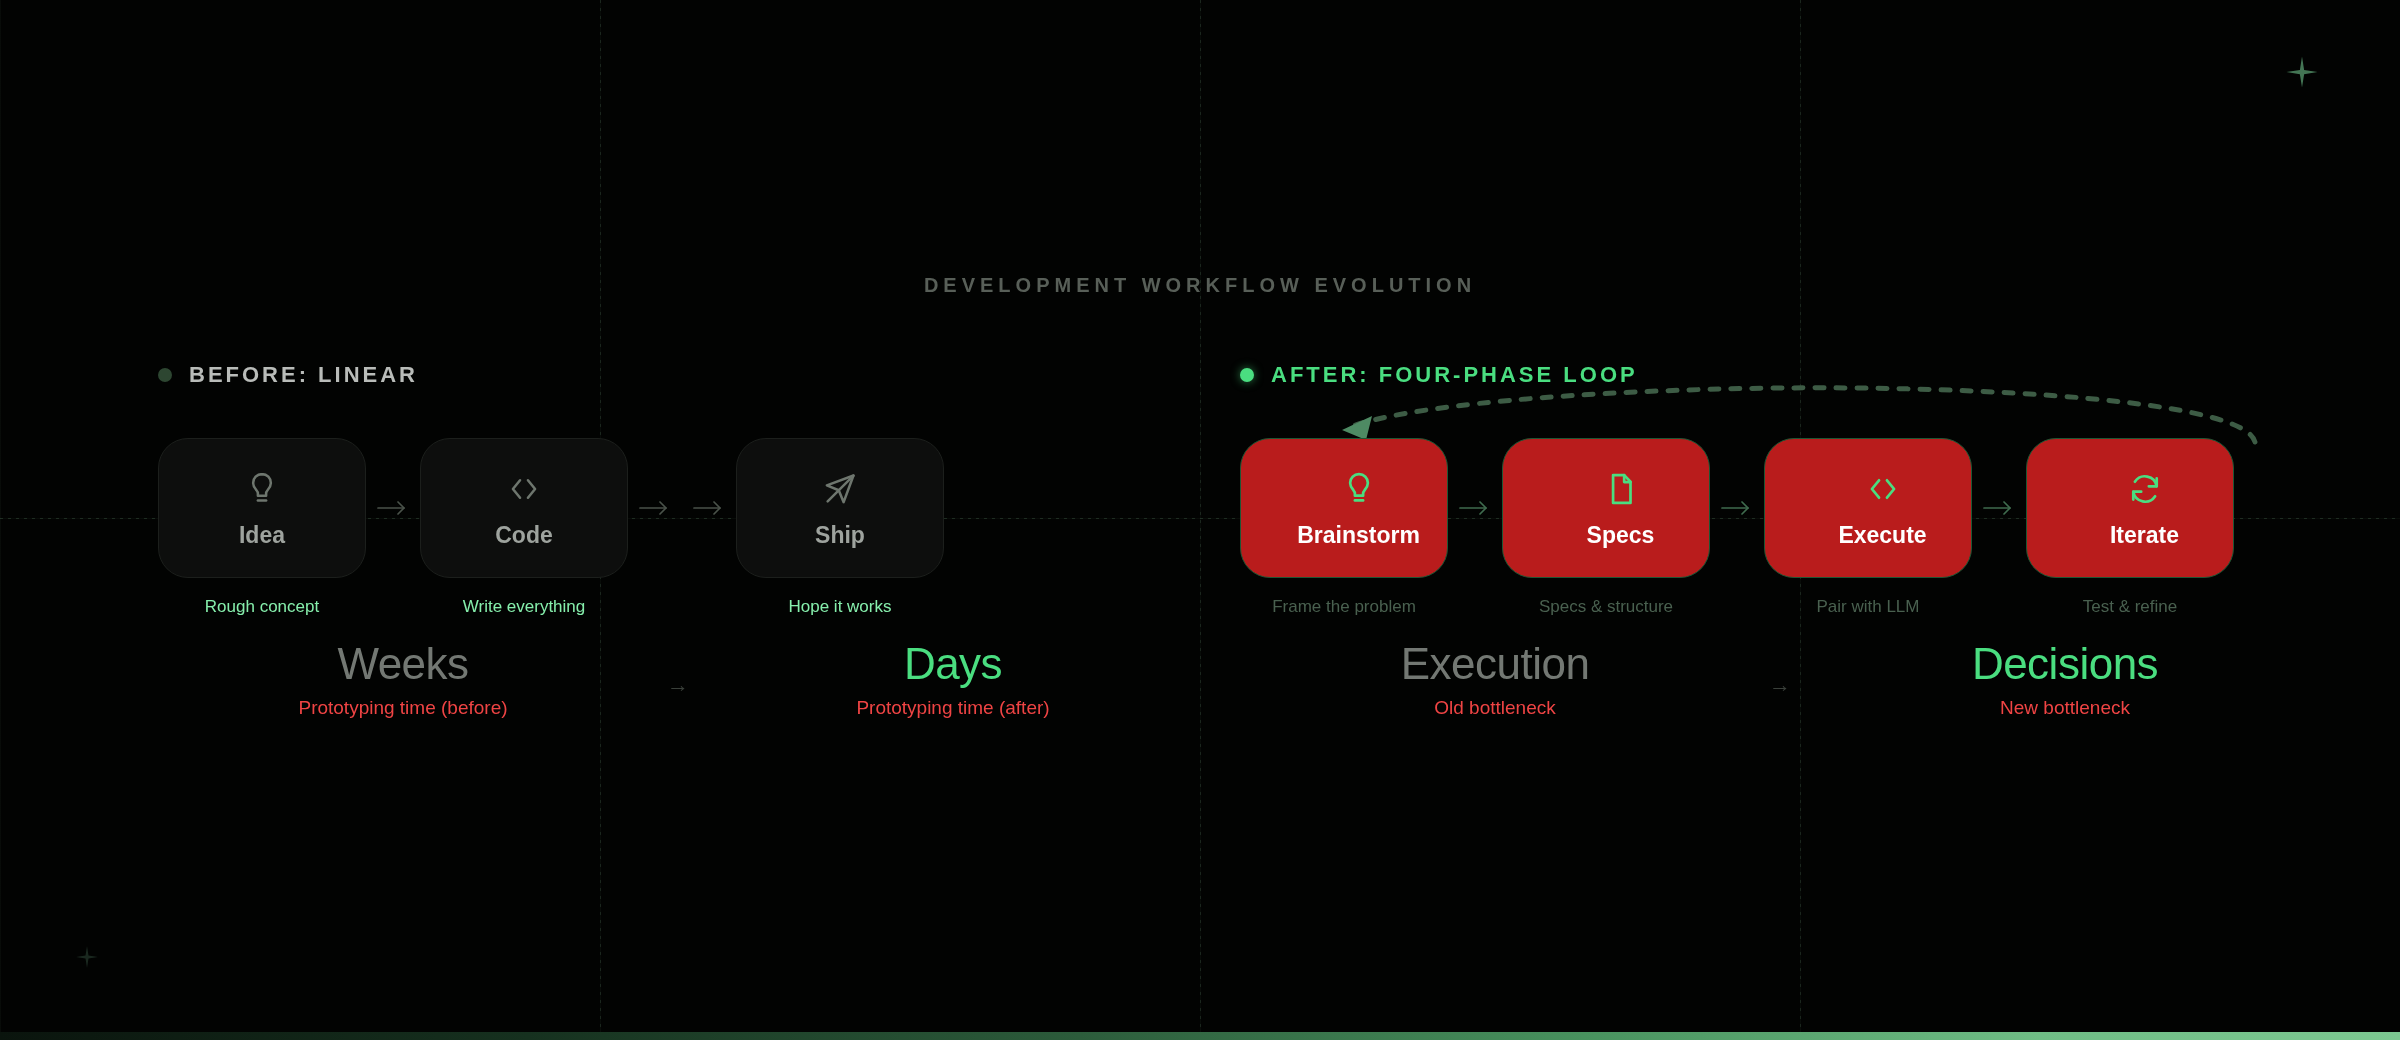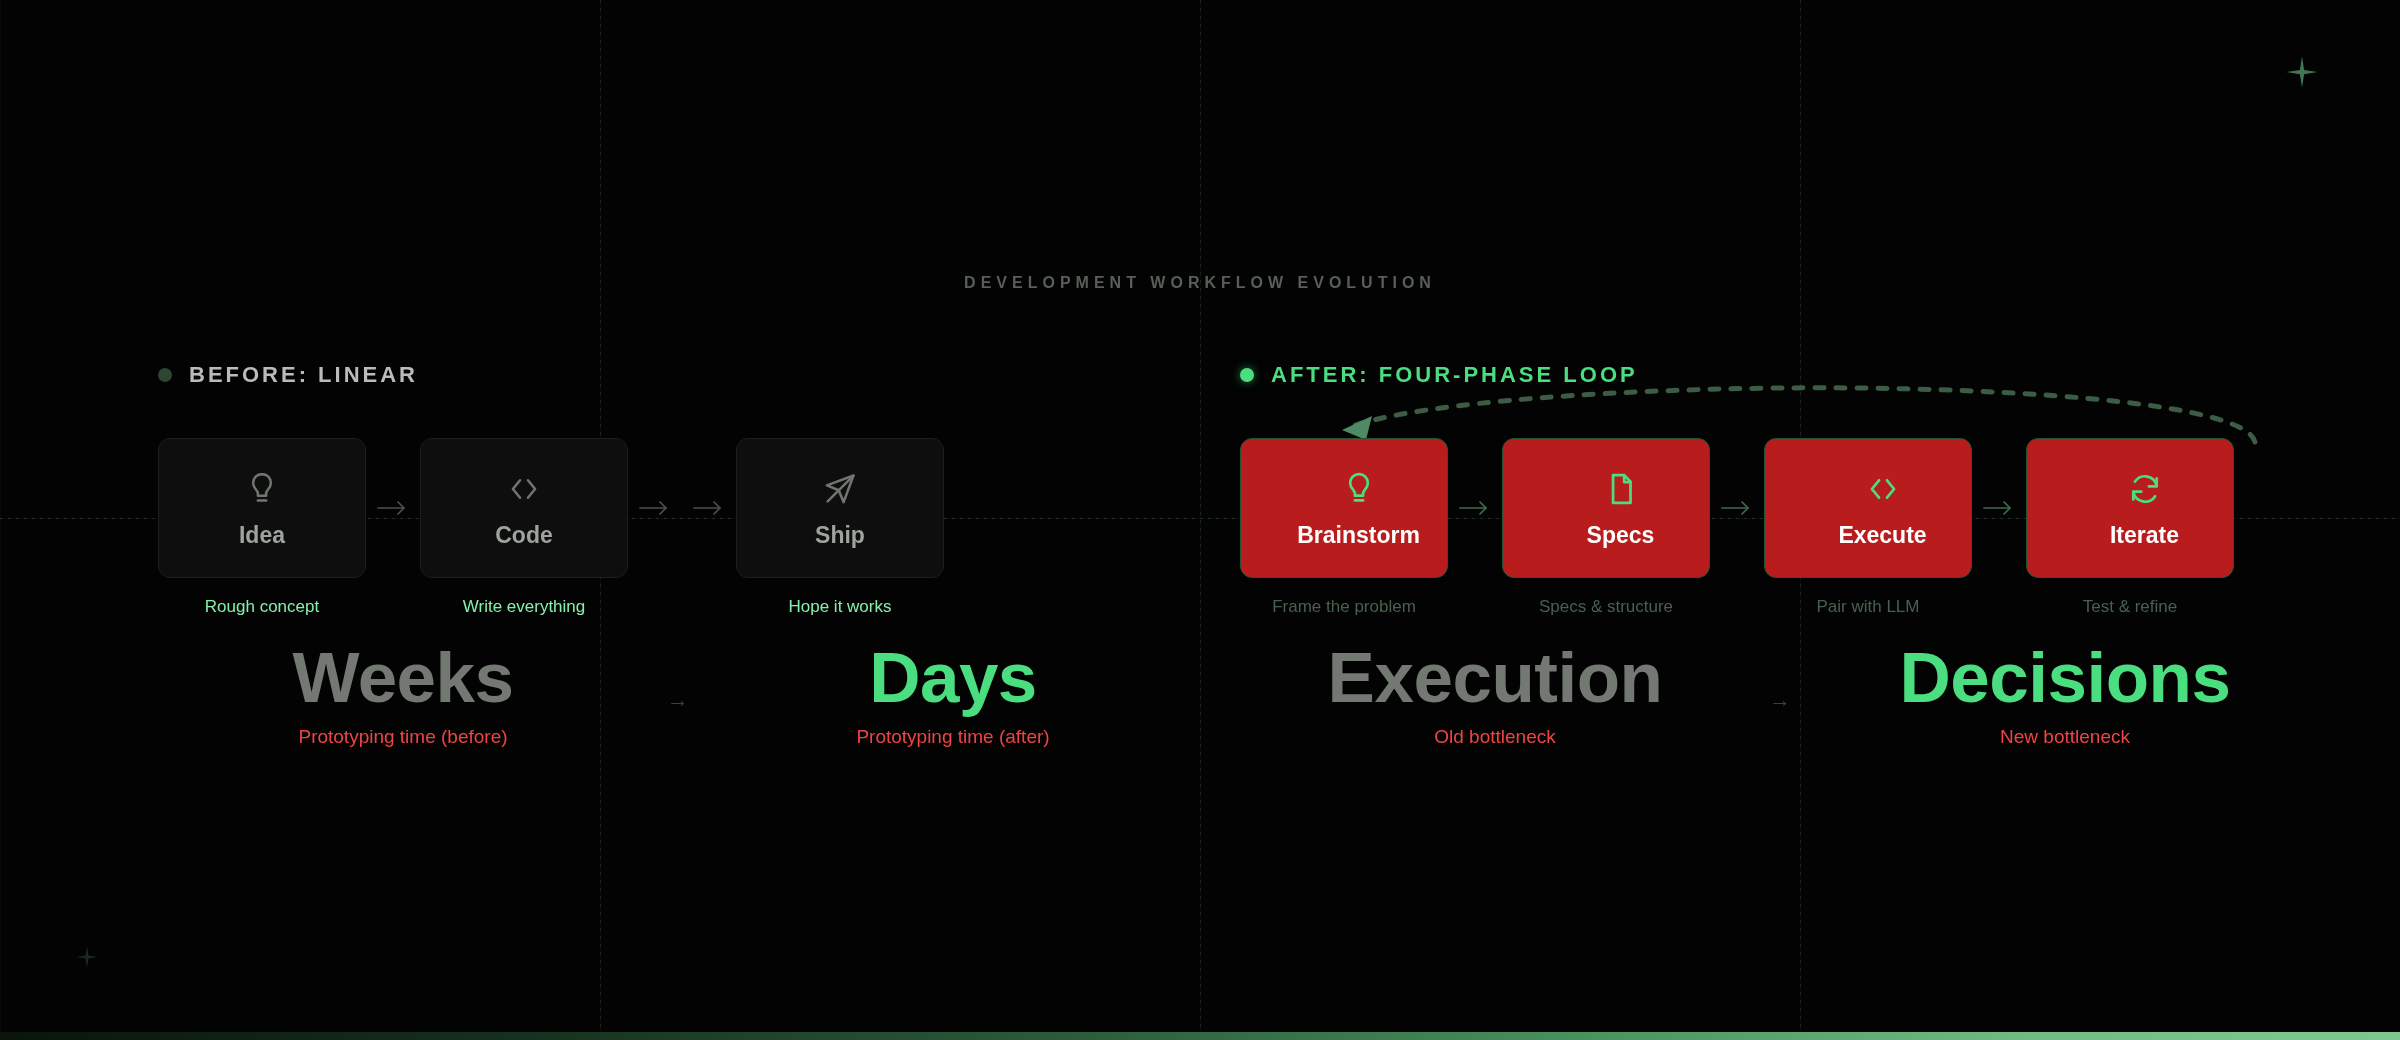--- a/index.html
+++ b/index.html
@@ -52,21 +52,21 @@
 
   
   .sparkle { position: absolute; pointer-events: none; }
 
   
   .eyebrow {
     position: absolute;
     top: 274px;
     left: 0; right: 0;
     text-align: center;
-    font-size: 16px;
+    font-size: 20px;
     letter-spacing: 5.0px;
     font-weight: 700;
     color: #585f58;
   }
 
   
   .panel { position: absolute; top: 360px; }
   .panel-before { left: 158px; width: 1050px; }
   .panel-after  { left: 1240px; width: 1080px; }
 
@@ -105,21 +105,21 @@
 
   .cardwrap {
     display: flex;
     flex-direction: column;
     align-items: center;
   }
 
   .card {
     width: 208px;
     height: 140px;
-    border-radius: 12px;
+    border-radius: 30px;
     display: flex;
     flex-direction: column;
     align-items: center;
     justify-content: center;
     gap: 16px;
   }
   .card-before {
     background: #0d0e0d;
     border: 1px solid #1c1f1c;
   }
@@ -171,22 +171,22 @@
     align-items: center;
   }
   .metrics-before { top: 640px; left: 158px; width: 1040px; }
   .metrics-after  { top: 640px; left: 1240px; width: 1080px; }
 
   .metric {
     flex: 1 1 0;
     text-align: center;
   }
   .metric-value {
-    font-size: 71px;
-    font-weight: 700;
+    font-size: 44px;
+    font-weight: 400;
     line-height: 1.08;
     letter-spacing: -0.5px;
   }
   .metric-value.muted { color: #737873; }
   .metric-value.accent { color: #4ade80; }
   .metric-sub {
     margin-top: 10px;
     font-size: 19px;
     color: #ef4444;
     line-height: 1;

